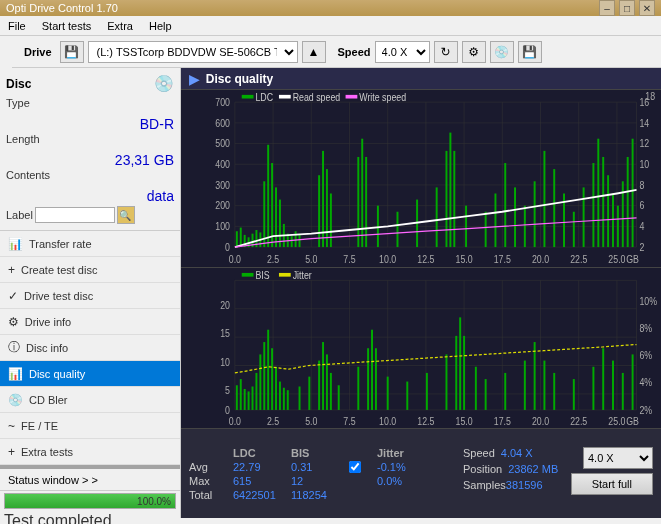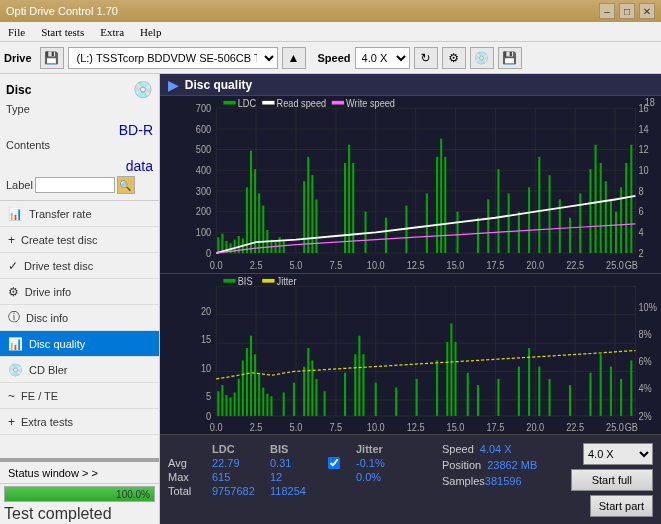--- a/index.html
+++ b/index.html
@@ -1,21 +1,21 @@
 <!DOCTYPE html>
 <html><head>
   <meta charset="utf-8">
   <style>
     * { box-sizing: border-box; margin: 0; padding: 0; }
     body { width: 661px; height: 524px; background: #f0f0f0; font-family: 'Segoe UI', Arial, sans-serif; font-size: 11px; overflow: hidden; }
 
     
     .title-bar {
       background: linear-gradient(to bottom, #c8a96e, #b8964e);
-      height: 22px;
+      height: 16px;
       display: flex;
       align-items: center;
       justify-content: space-between;
       padding: 0 6px;
       color: #fff;
     }
     .title-bar-text { font-size: 11px; font-weight: normal; }
     .title-bar-controls { display: flex; gap: 4px; }
     .title-bar-btn {
       width: 16px; height: 16px;
@@ -28,31 +28,32 @@
     
     .menu-bar {
       background: #f0f0f0;
       height: 20px;
       display: flex;
       align-items: center;
       border-bottom: 1px solid #ccc;
       padding: 0 4px;
       gap: 8px;
     }
-    .menu-item { font-size: 11px; cursor: pointer; padding: 2px 4px; font-family: Liberation Serif, serif; }
+    .menu-item { font-size: 11px; cursor: pointer; padding: 2px 4px; }
 
     
     .toolbar {
       background: #f0f0f0;
       height: 32px;
       display: flex;
       align-items: center;
       border-bottom: 1px solid #ccc;
-      padding: 0 4px;
+      padding: 0 12px;
       gap: 4px;
+      margin-left: 12px;
     }
     .toolbar-label { font-size: 11px; font-weight: bold; margin-right: 4px; }
     .drive-select {
       height: 22px;
       border: 1px solid #aaa;
       background: white;
       font-size: 11px;
       padding: 0 4px;
       width: 210px;
     }
@@ -74,21 +75,21 @@
     }
 
     
     .main-content {
       display: flex;
       height: calc(524px - 22px - 20px - 32px);
     }
 
     
     .sidebar {
-      width: 160px;
+      width: 181px;
       background: #f0f0f0;
       border-right: 1px solid #ccc;
       display: flex;
       flex-direction: column;
     }
 
     
     .disc-panel {
       padding: 6px;
       border-bottom: 1px solid #ccc;
@@ -278,20 +279,24 @@
   <div class="sidebar">
 
     <div class="disc-panel">
       <div class="disc-header">
         <span class="disc-title">Disc</span>
         <span class="disc-icon">💿</span>
       </div>
       <div class="disc-row">
         <span class="disc-key">Type</span>
         <span class="disc-value">BD-R</span>
+      </div>
+      <div class="disc-row">
+        <span class="disc-key">Length</span>
+        <span class="disc-value">23,31 GB</span>
       </div>
       <div class="disc-row">
         <span class="disc-key">Contents</span>
         <span class="disc-value">data</span>
       </div>
       <div class="disc-label-row">
         <span class="disc-key">Label</span>
         <input class="label-input" type="text" style="">
         <div class="label-btn">🔍</div>
       </div>
@@ -631,21 +636,21 @@
           <input type="checkbox" checked="" style="width: 12px; height: 12px;">
           <span style="color:#4488ff;">-0.1%</span>
 
           <span>Max</span>
           <span style="color:#4488ff;">615</span>
           <span style="color:#4488ff;">12</span>
           <span></span>
           <span style="color:#4488ff;">0.0%</span>
 
           <span>Total</span>
-          <span style="color:#4488ff;">9757682</span>
+          <span style="color:#4488ff;">6422501</span>
           <span style="color:#4488ff;">118254</span>
           <span></span>
           <span></span>
         </div>
 
         <div style="margin-left: 16px; display: flex; flex-direction: column; gap: 4px; font-size: 11px; color: #ccc;">
           <div style="display: flex; gap: 6px; align-items: center;">
             <span>Speed</span>
             <span style="color:#4488ff;">4.04 X</span>
           </div>
@@ -657,19 +662,18 @@
             <span>Samples</span>
             <span style="color:#4488ff;">381596</span>
           </div>
         </div>
 
         <div style="margin-left: auto; display: flex; flex-direction: column; gap: 4px; align-items: flex-end;">
           <select style="height:22px; border:1px solid #888; background:#e8e8e8; font-size:11px; width:70px;">
             <option>4.0 X</option>
           </select>
           <button class="btn-start-full">Start full</button>
-          <button class="btn-start-part">Start part</button>
         </div>
       </div>
     </div>
 
   </div>
 </div>
 
 </body></html>

